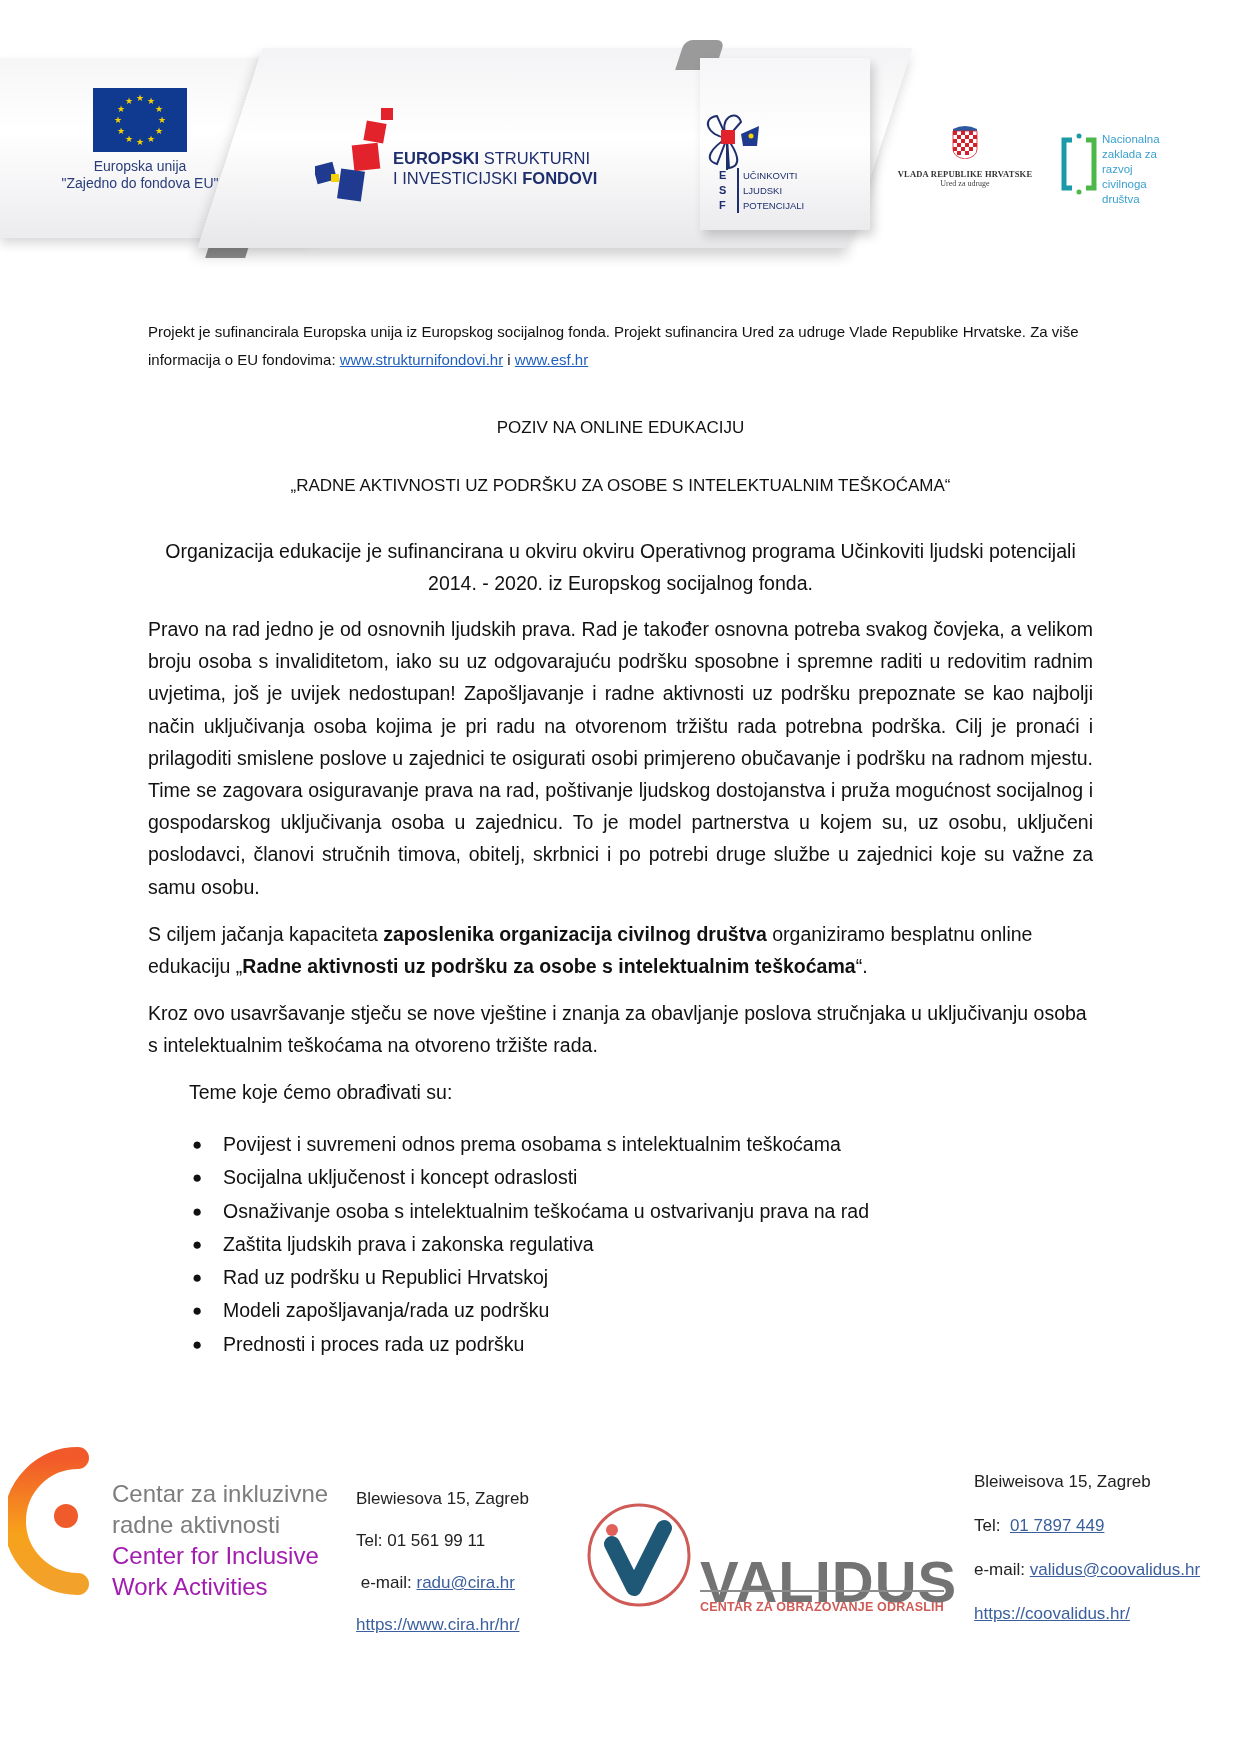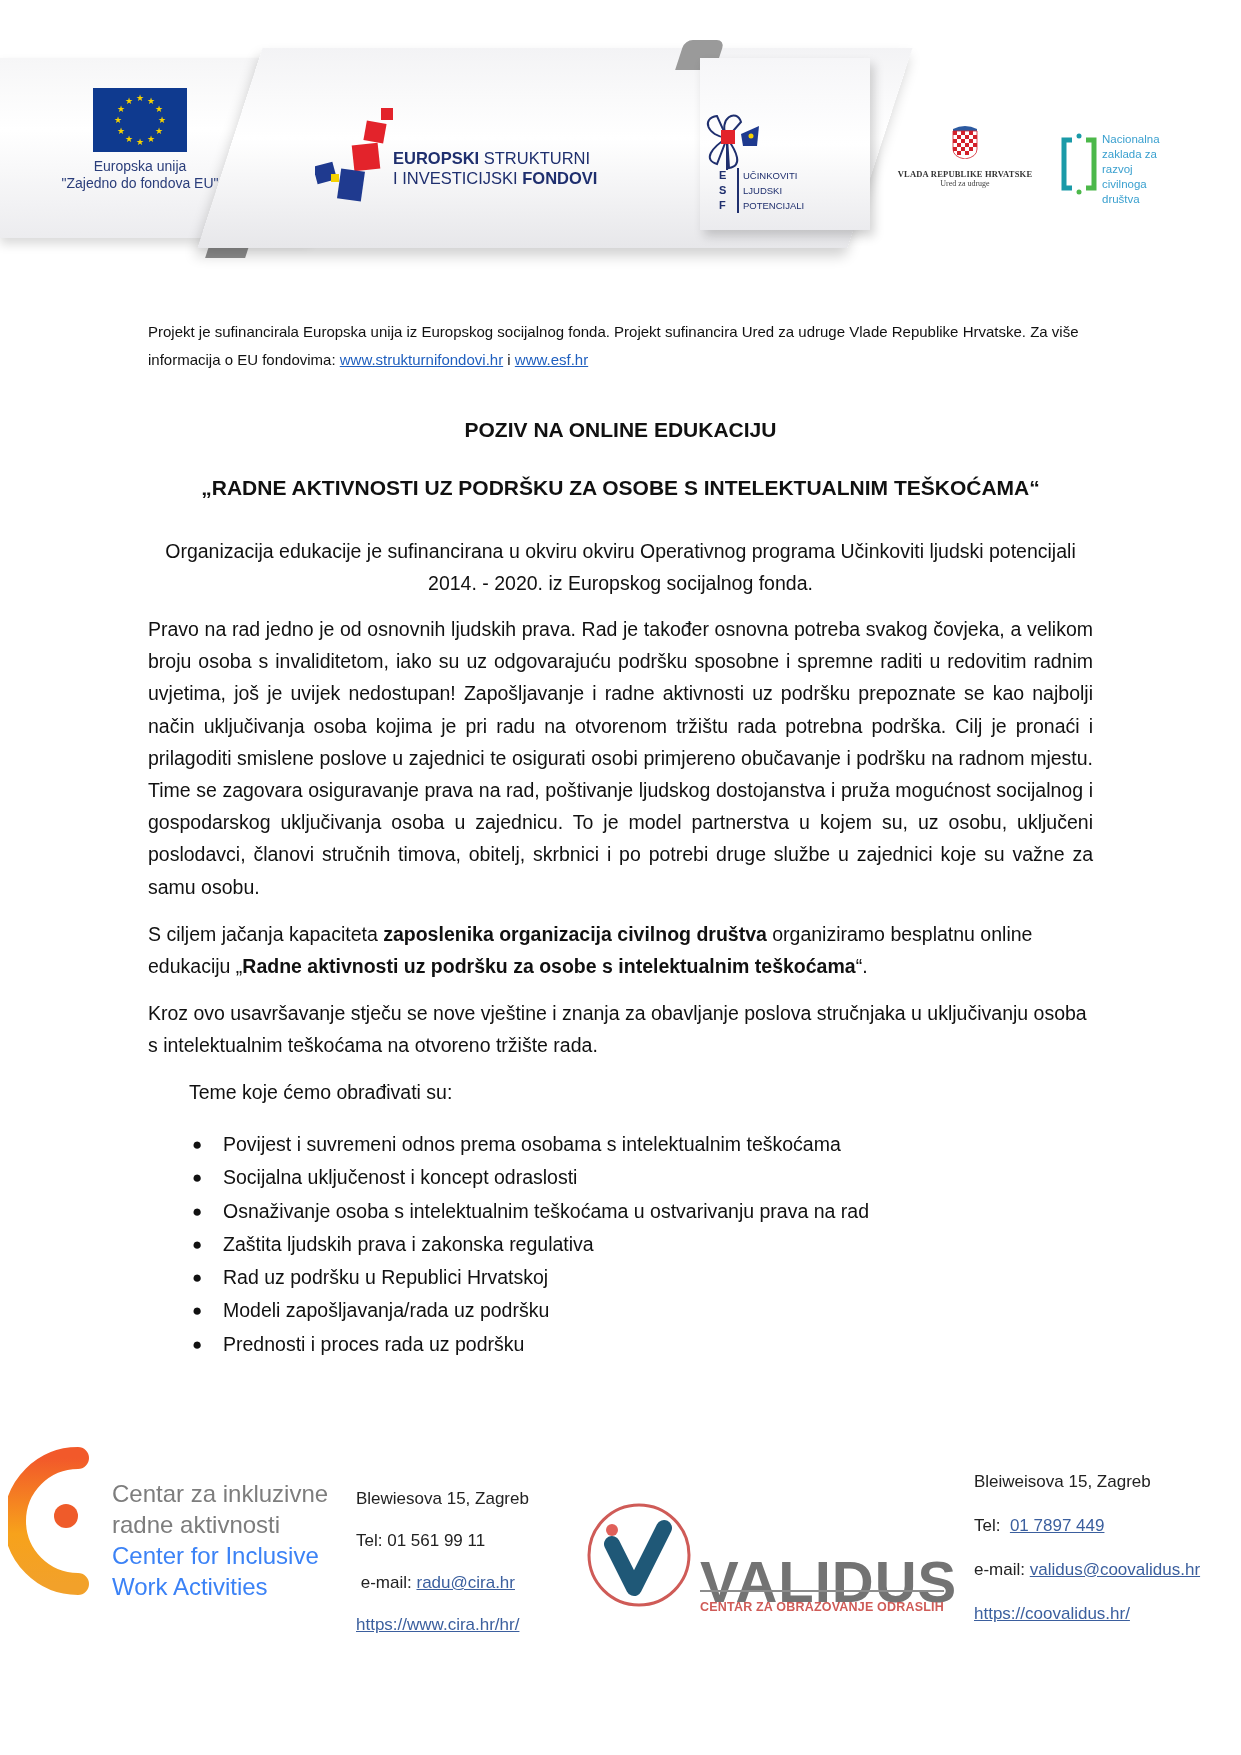--- a/index.html
+++ b/index.html
@@ -43,37 +43,37 @@
   .vlada-sub { font-family:"Liberation Serif", serif; font-size:8px; color:#444; }
 
   .nz-logo { position:absolute; left:1060px; top:98px; width:140px; height:90px; }
   .nz-bracket { position:absolute; left:0; top:6px; }
   .nz-text { position:absolute; left:42px; top:6px; font-size:11.5px; color:#3aa0cf; line-height:15px; }
 
   
   .content { position:absolute; left:148px; width:945px; font-size:15px; line-height:28px; }
   .intro { top:318px; }
   .link { color:#1f5fbf; text-decoration:underline; }
-  .heading { position:absolute; left:148px; width:945px; text-align:center; font-weight:bold; font-size:21px; }
+  .heading { position:absolute; left:148px; width:945px; text-align:center; font-weight:normal; font-size:17px; }
   .h1 { top:418px; }
   .h2 { top:476px; }
   .sub { position:absolute; left:148px; width:945px; text-align:center; top:535px; font-size:19.5px; line-height:32px; }
   .p1 { position:absolute; left:148px; width:945px; top:613px; text-align:justify; font-size:19.5px; line-height:32.2px; }
   .p2 { position:absolute; left:148px; width:945px; top:918px; font-size:19.5px; line-height:32px; }
   .p3 { position:absolute; left:148px; width:945px; top:997px; font-size:19.5px; line-height:32px; }
   .p4 { position:absolute; left:148px; width:945px; top:1076px; font-size:19.5px; line-height:32px;margin-left:41px; }
   .topics { position:absolute; left:148px; width:945px; top:1128px; margin:0; padding:0; list-style:none; font-size:19.5px; }
   .topics li { position:relative; padding-left:75px; height:33.3px; line-height:33px; }
   .topics li .bullet { position:absolute; left:44px; top:0; font-size:17px; }
 
   
   .cira { position:absolute; left:0; top:1440px; width:560px; height:200px; }
   .cira-mark { position:absolute; left:8px; top:6px; }
   .cira-name { position:absolute; left:112px; top:38px; font-size:24px; line-height:31px; color:#7d7d7d; }
-  .cira-name .en { color:#3b82f6; }
+  .cira-name .en { color:#a21caf; }
   .cira-contact { position:absolute; left:356px; top:38px; font-size:17px; line-height:42px; color:#222; }
   .cira-contact a, .val-contact a { color:#3b5f9e; text-decoration:underline; }
 
   .validus { position:absolute; left:570px; top:1460px; width:671px; height:180px; }
   .val-mark { position:absolute; left:14px; top:40px; }
   .val-word { position:absolute; left:130px; top:60px; font-size:58px; font-weight:bold; color:#737373; letter-spacing:1px; line-height:60px;margin-top:32px; }
   .val-tag { position:absolute; left:130px; top:130px; font-size:12.5px; font-weight:bold; color:#cf5b57; border-top:2px solid #8c8c8c; padding-top:8px; letter-spacing:0.2px; white-space:nowrap; }
   .val-contact { position:absolute; left:404px; top:0px; font-size:17px; line-height:44px; color:#222; }
 </style>
 </head>

